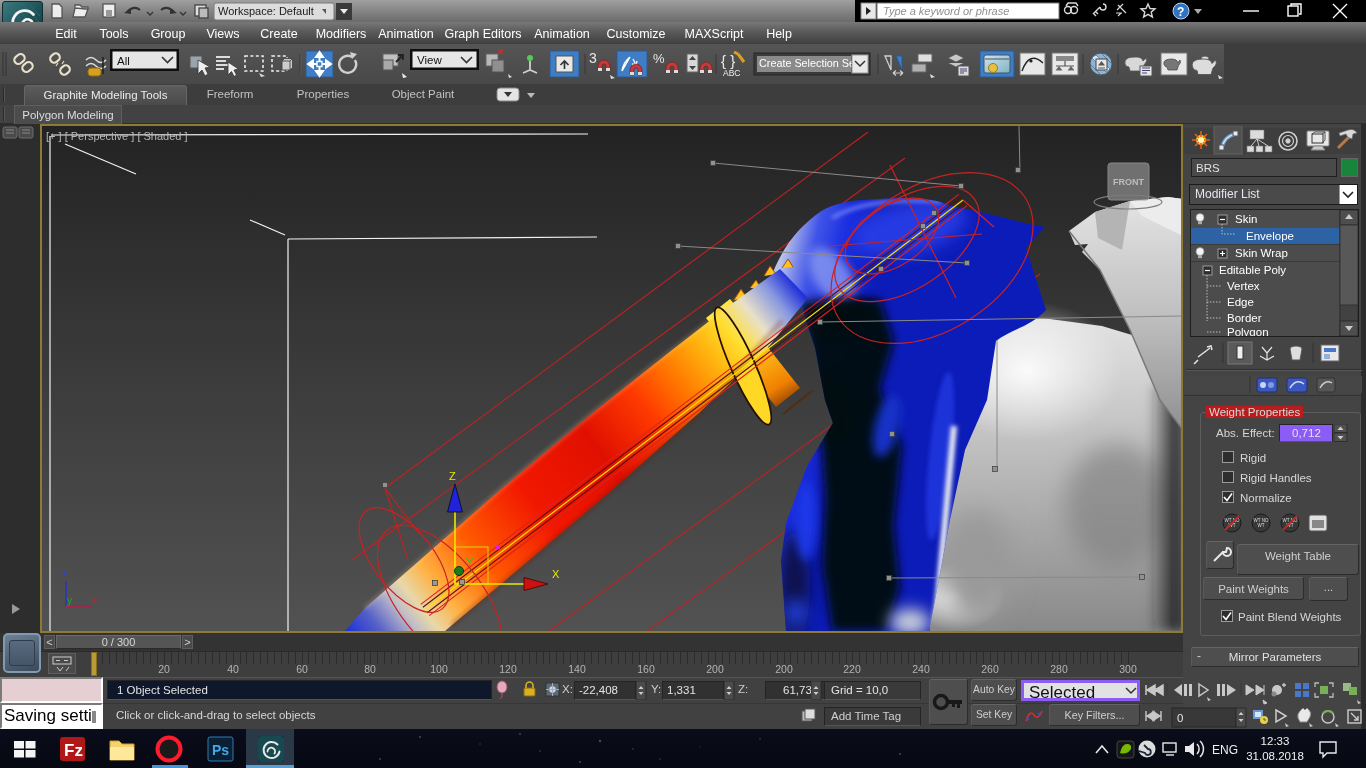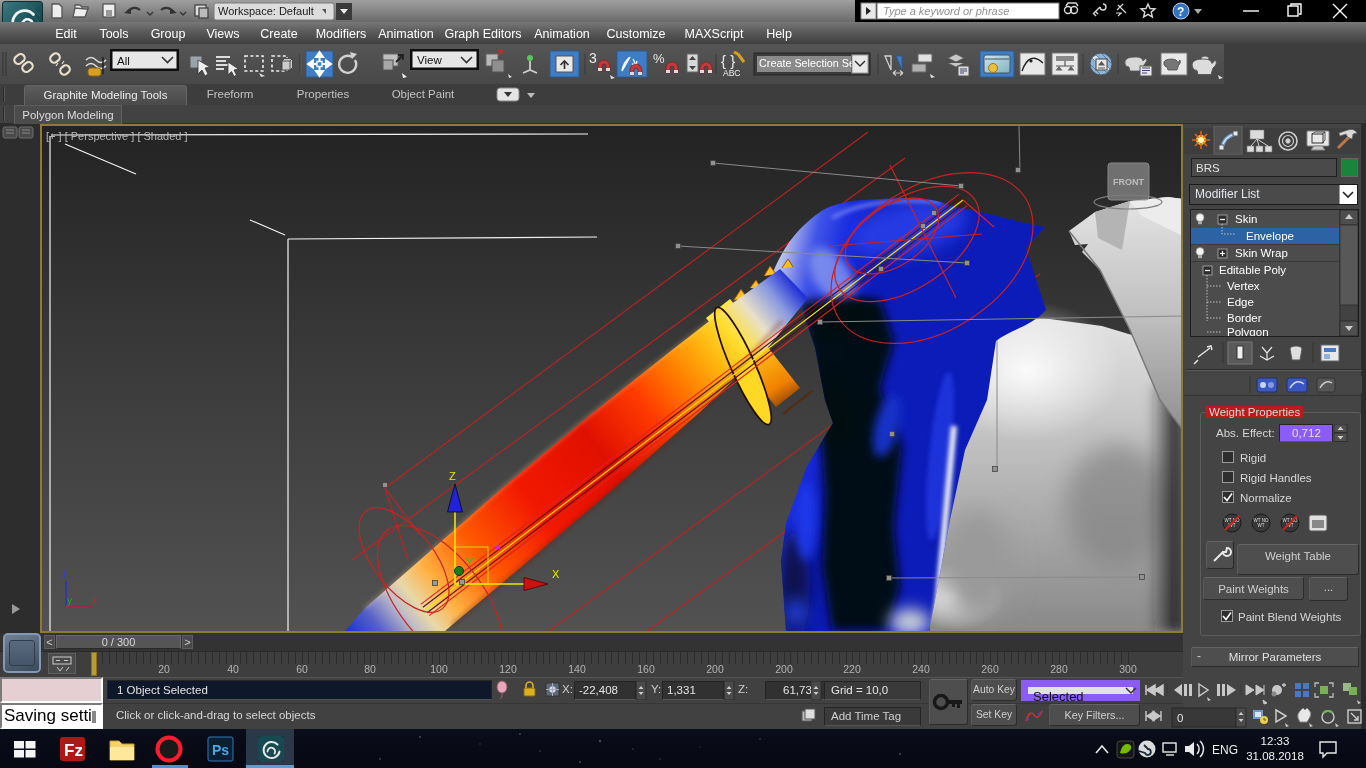--- a/index.html
+++ b/index.html
@@ -719,21 +719,21 @@
 <svg class="a" style="left:929px;top:679px" width="39" height="46" viewBox="0 0 39 46">
       <g fill="#181818">
         <circle cx="12" cy="23" r="6.5" fill="none" stroke="#181818" stroke-width="3.5"></circle>
         <rect x="17" y="21" width="16" height="4"></rect>
         <rect x="28" y="24" width="3" height="5"></rect>
         <rect x="23" y="24" width="3" height="4"></rect>
       </g>
     </svg>
 <div class="a btn" style="left:971px;top:679px;width:46px;height:22px;line-height:20px;font-size:10.3px;overflow:hidden">Auto Key</div>
 <div class="a btn" style="left:971px;top:704px;width:46px;height:22px;line-height:20px;font-size:10.3px;overflow:hidden">Set Key</div>
-<div class="a" style="left:1021px;top:680px;width:119px;height:21px;background:#e2e2e2;border:7px solid #8b5cf6;color:#111;font-size:13px;line-height:19px;padding-left:5px">Selected</div>
+<div class="a" style="left:1021px;top:680px;width:119px;height:21px;background:#e2e2e2;border:3px solid #8b5cf6;color:#111;font-size:17px;line-height:19px;padding-left:5px">Selected</div>
 <svg class="a" style="left:1124px;top:685px" width="14" height="12">
       <path d="M2 3 l5 5 5 -5" stroke="#333" stroke-width="1.5" fill="none"></path>
     </svg>
 <svg class="a" style="left:1022px;top:705px" width="24" height="22">
       <path d="M4 16 q4 -12 8 -6 t8 -4" stroke="#d03030" stroke-width="1.6" fill="none"></path>
       <circle cx="6" cy="14" r="1.5" fill="#3050c0"></circle>
       <circle cx="17" cy="9" r="1.5" fill="#3050c0"></circle>
     </svg>
 <div class="a btn" style="left:1049px;top:704px;width:91px;height:22px;line-height:20px;font-size:10.8px;overflow:hidden">Key Filters...</div>
 

